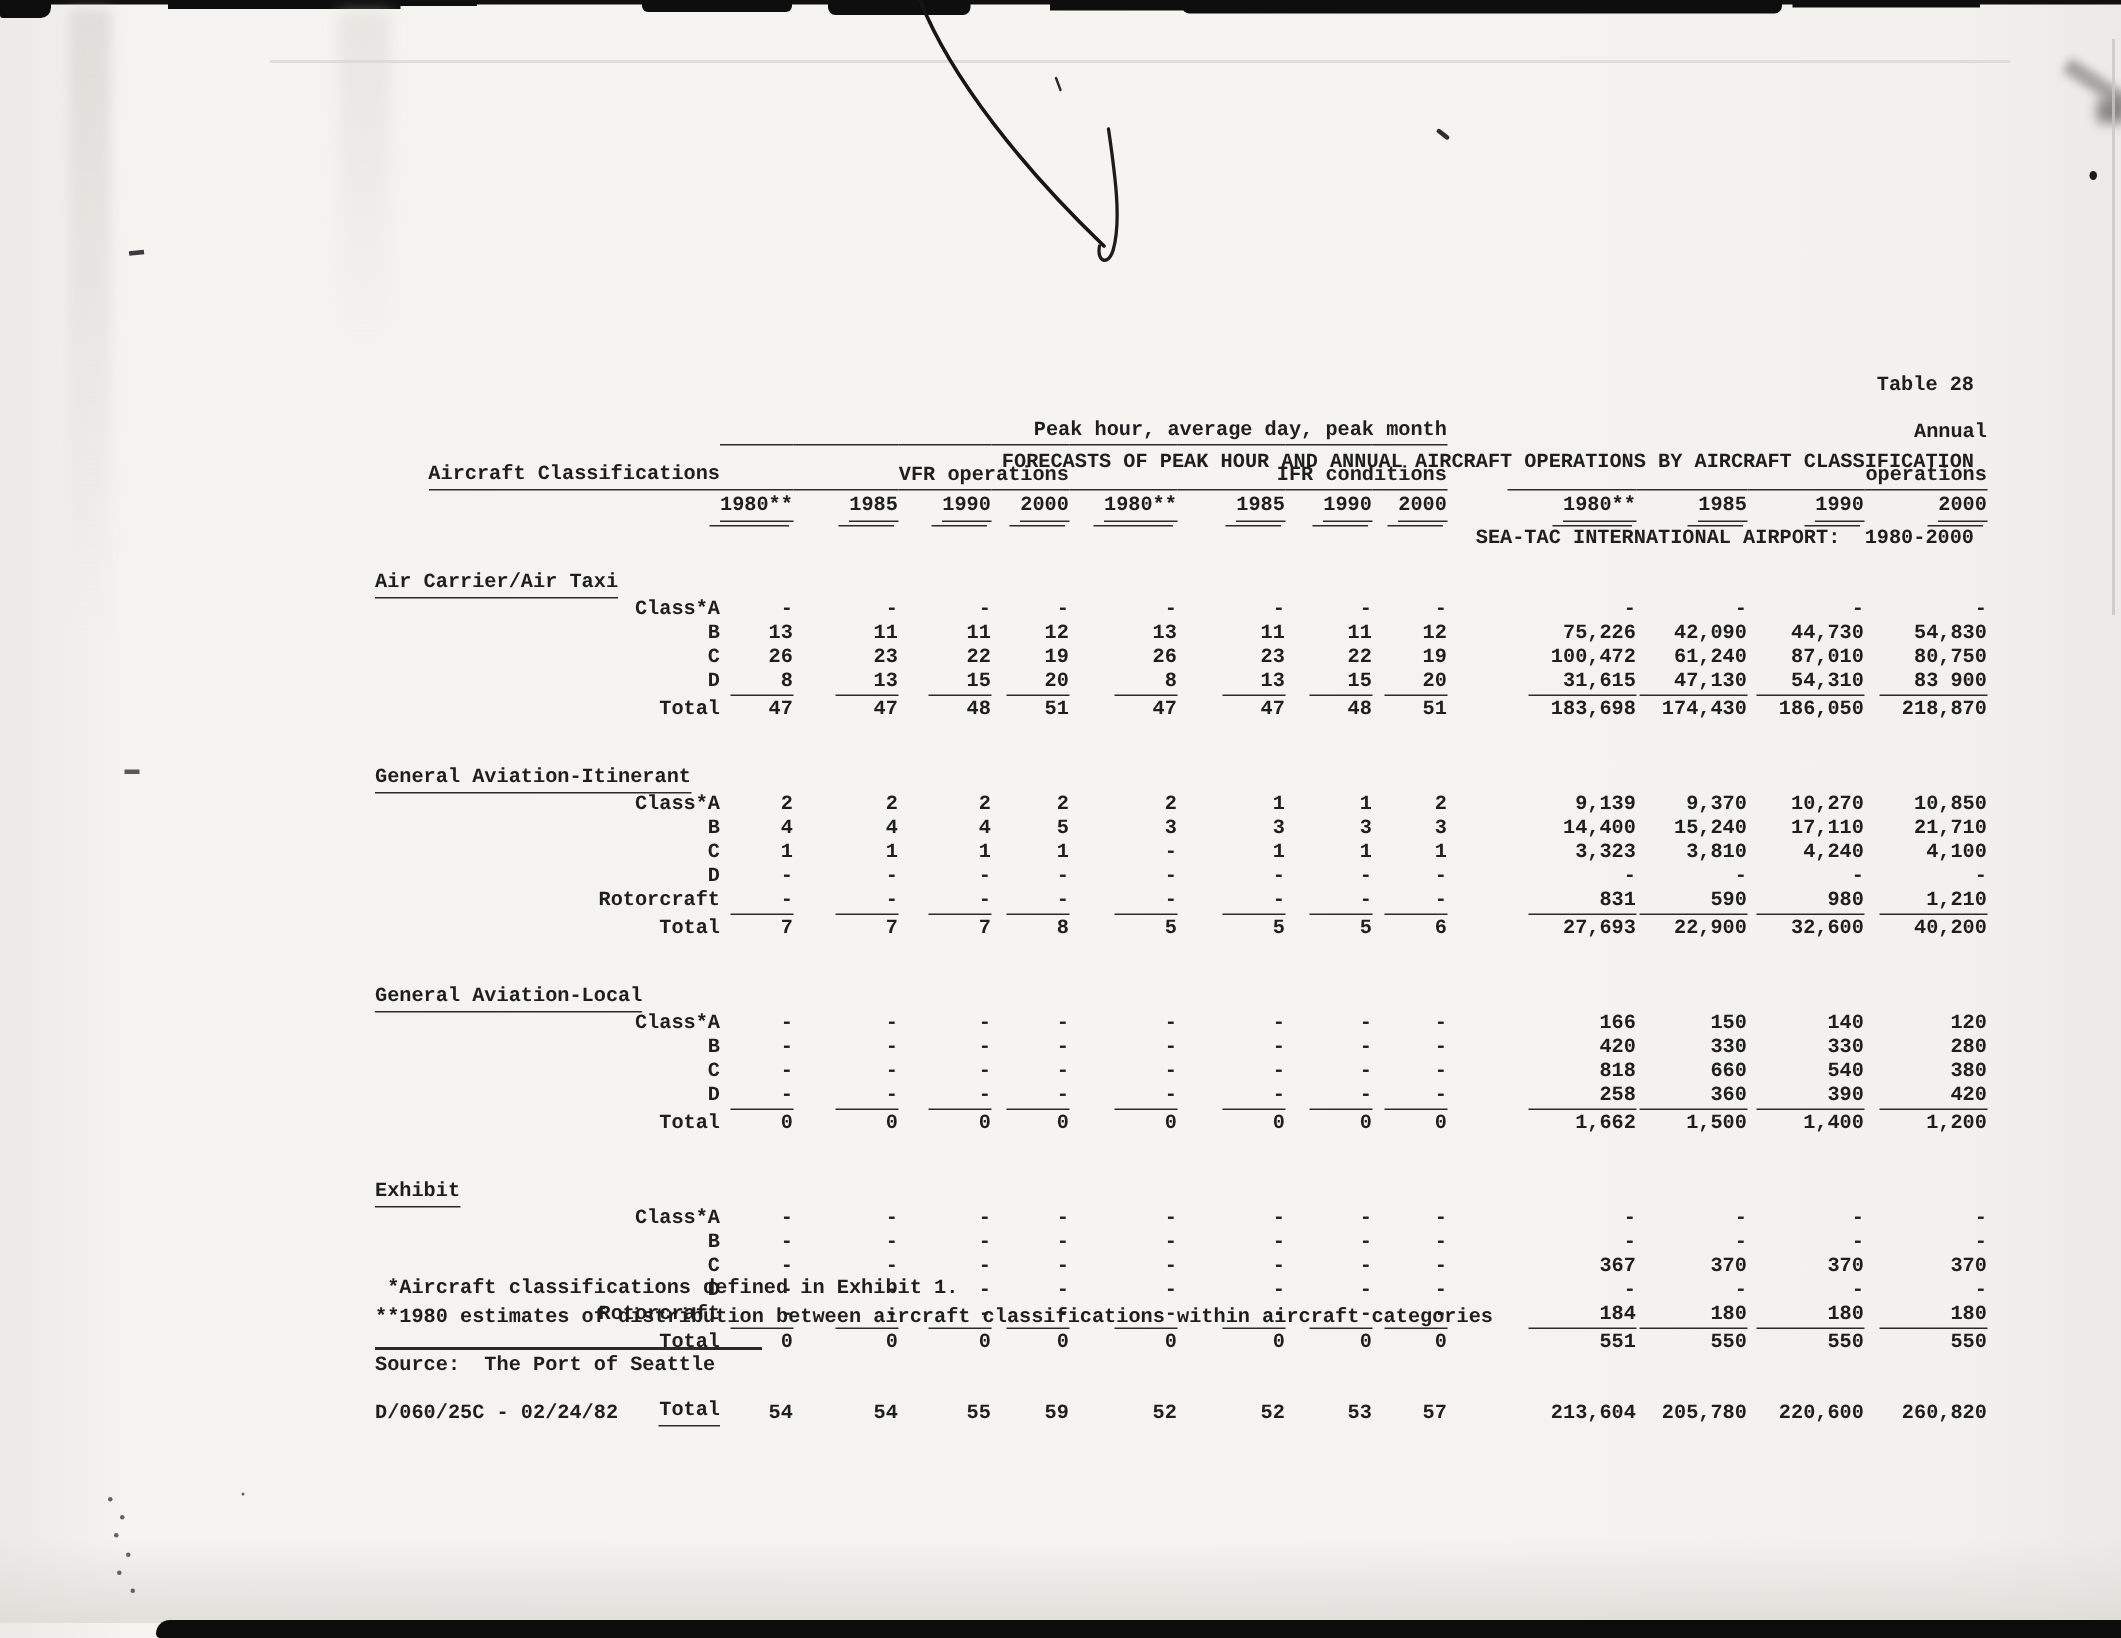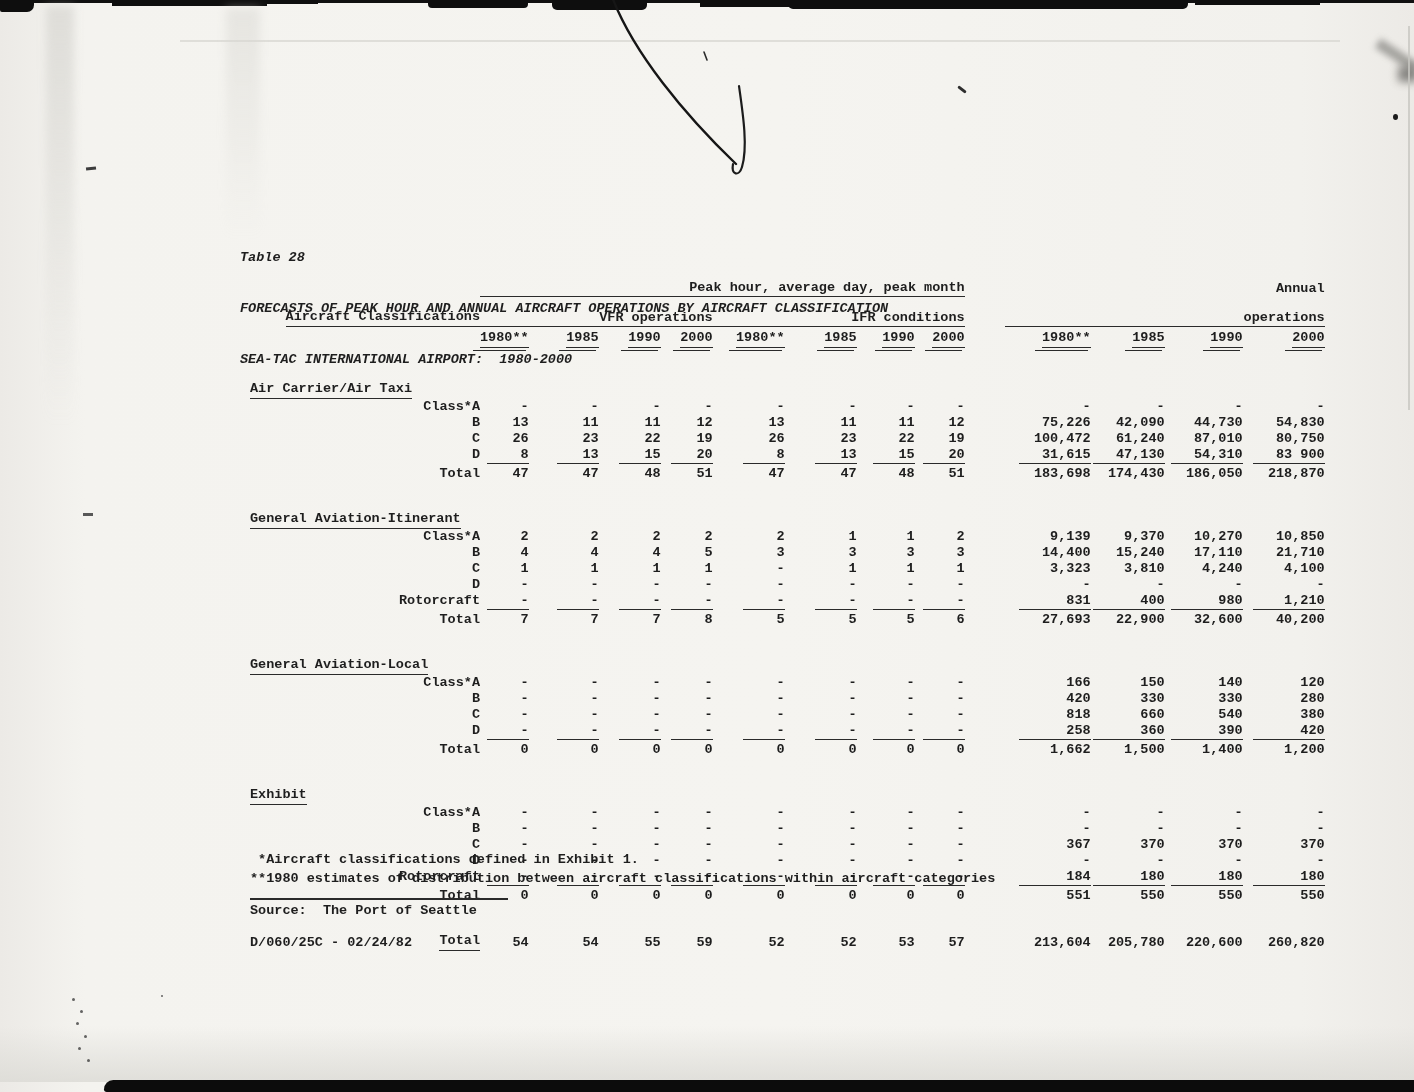--- a/index.html
+++ b/index.html
@@ -21,22 +21,22 @@
   .l-smudge1{left:46px;top:6px;width:28px;height:420px;background:linear-gradient(#cfcec9,rgba(207,206,201,0));opacity:.55;filter:blur(4px);}
   .l-smudge2{left:226px;top:8px;width:34px;height:230px;background:linear-gradient(#d8d7d2,rgba(216,215,210,0));opacity:.5;filter:blur(5px);}
   .l-dash1{left:86px;top:167px;width:10px;height:2.5px;background:#3c3c3c;transform:rotate(-6deg);}
   .l-dash2{left:83px;top:513px;width:10px;height:2.5px;background:#585858;}
   .tick{left:957px;top:88px;width:10px;height:3px;background:#2e2e2e;transform:rotate(38deg);border-radius:2px;}
   .bottom-band{left:0;top:1026px;width:1414px;height:56px;background:linear-gradient(rgba(227,226,221,0),#dcdbd6);opacity:.85;}
   .bottom-bar{left:104px;top:1080px;width:1310px;height:12px;background:#0c0c0c;border-radius:10px 0 0 3px;}
   .bl-dot{width:3px;height:3px;background:#3f3f3f;border-radius:50%;opacity:.8;}
   svg.scratch{position:absolute;left:0;top:0;width:1414px;height:1092px;pointer-events:none;}
   
-  .doc-title{position:absolute;left:240px;top:215px;width:1076px;text-align:left;
-    font-size:13.5px;font-weight:bold;line-height:17px;white-space:pre;font-style:italic;}
+  .doc-title{position:absolute;left:240px;top:215px;width:1076px;text-align:right;
+    font-size:13.5px;font-weight:bold;line-height:17px;white-space:pre;}
   table.forecast{position:absolute;left:250px;top:280px;border-collapse:collapse;table-layout:fixed;
     font-size:13.5px;font-weight:bold;line-height:16px;white-space:nowrap;color:#1e1e1e;}
   table.forecast td{padding:0;height:16px;vertical-align:bottom;text-align:right;overflow:visible;}
   td.lbl{text-align:left;}
   td.sp{border:none;}
   thead td{height:17px;}
   td.grp{text-align:center;border-bottom:1.5px solid #2a2a2a;}
   td.ann{text-align:center;}
   tr.years td{height:21px;padding-bottom:4px;}
   .yr{position:relative;display:inline-block;border-bottom:1.5px solid #2a2a2a;padding-bottom:1px;}
@@ -307,21 +307,21 @@
           <td class="num">-</td>
           <td class="num">-</td>
           <td class="num">-</td>
           <td class="num">-</td>
           <td class="num">-</td>
           <td class="num">-</td>
           <td class="num">-</td>
           <td class="num">-</td>
           <td class="sp"></td>
           <td class="num">831</td>
-          <td class="num">400</td>
+          <td class="num">590</td>
           <td class="num">980</td>
           <td class="num">1,210</td>
         </tr>
         <tr class="total">
           <td class="lbl" style="padding-left: 27px;">Total</td>
           <td class="num"><span class="sum p">7</span></td>
           <td class="num"><span class="sum p">7</span></td>
           <td class="num"><span class="sum p">7</span></td>
           <td class="num"><span class="sum p">8</span></td>
           <td class="num"><span class="sum p">5</span></td>

